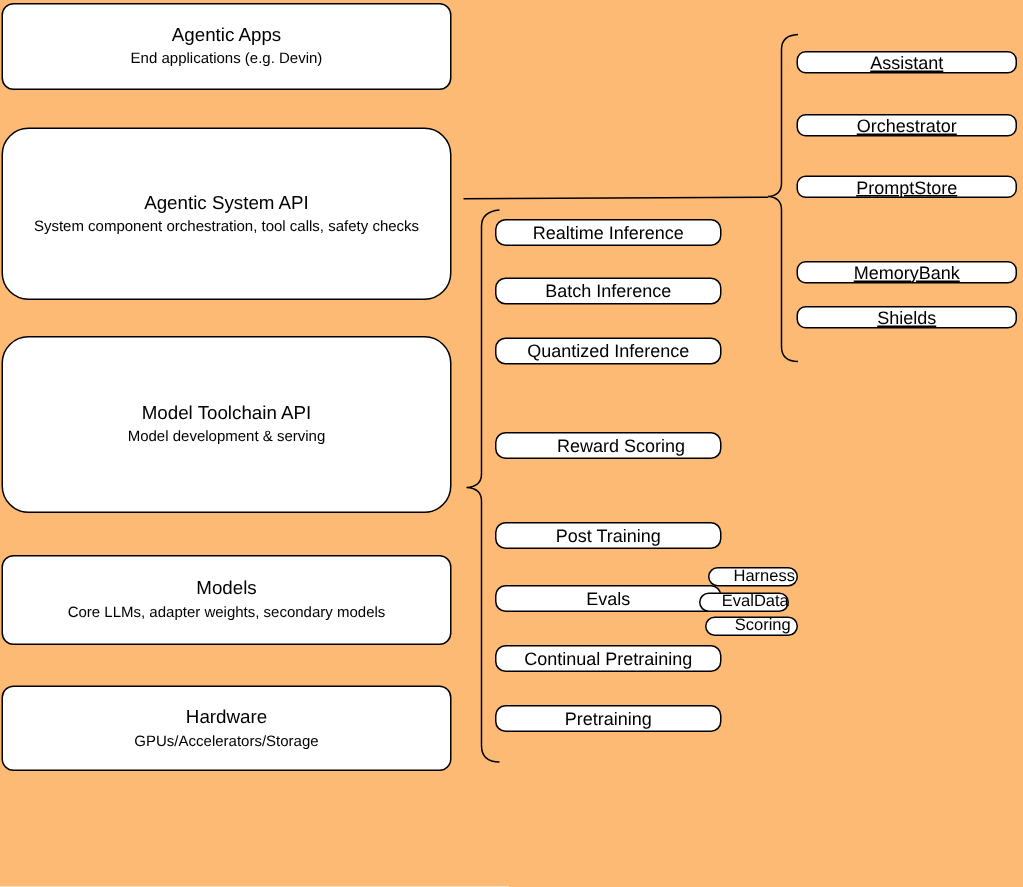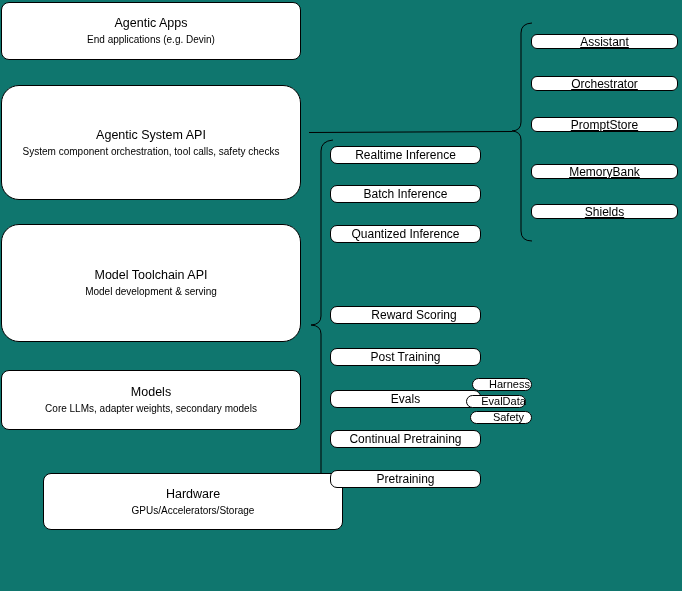--- a/index.html
+++ b/index.html
@@ -1,20 +1,20 @@
 <!DOCTYPE html>
 <html><head>
 <meta charset="utf-8">
 <style>
   html, body { margin: 0; padding: 0; background: #ffffff; }
   .canvas {
     position: relative;
     width: 682px;
     height: 591px;
-    background: #0f766e;
+    background: #fdba74;
     font-family: "Liberation Sans", "DejaVu Sans", sans-serif;
     color: #000000;
     overflow: hidden;
   }
   .box {
     position: absolute;
     box-sizing: border-box;
     background: #ffffff;
     border: 1px solid #000000;
     display: flex;
@@ -88,38 +88,38 @@
   <div class="box stack-box big-radius" style="top:224px; height:118px;">
     <div class="title">Model Toolchain API</div>
     <div class="subtitle">Model development &amp; serving</div>
   </div>
 
   <div class="box stack-box" style="top:370px; height:60px;">
     <div class="title">Models</div>
     <div class="subtitle">Core LLMs, adapter weights, secondary models</div>
   </div>
 
-  <div class="box stack-box" style="top:473px; height:57px;margin-left:42px;">
+  <div class="box stack-box" style="top:457px; height:57px;">
     <div class="title">Hardware</div>
     <div class="subtitle">GPUs/Accelerators/Storage</div>
   </div>
 
 
   <div class="box mid-box" style="top:146px;">Realtime Inference</div>
   <div class="box mid-box" style="top:185px;">Batch Inference</div>
   <div class="box mid-box" style="top:225px;">Quantized Inference</div>
-  <div class="box mid-box" style="top:306px;padding-left:17px;">Reward Scoring</div>
+  <div class="box mid-box" style="top:288px;padding-left:17px;">Reward Scoring</div>
   <div class="box mid-box" style="top:348px;">Post Training</div>
   <div class="box mid-box" style="top:390px;">Evals</div>
   <div class="box mid-box" style="top:430px;">Continual Pretraining</div>
   <div class="box mid-box" style="top:470px;">Pretraining</div>
 
   <div class="pill" style="left:472px; top:378px; width:60px; height:13px;">Harness</div>
   <div class="pill" style="left:466px; top:395px; width:60px; height:13px;">EvalData</div>
-  <div class="pill" style="left:470px; top:411px; width:62px; height:13px;">Safety</div>
+  <div class="pill" style="left:470px; top:411px; width:62px; height:13px;">Scoring</div>
 
   <div class="box right-box" style="top:34px;">Assistant</div>
   <div class="box right-box" style="top:76px;">Orchestrator</div>
   <div class="box right-box" style="top:117px;">PromptStore</div>
-  <div class="box right-box" style="top:164px;text-align:center;">MemoryBank</div>
+  <div class="box right-box" style="top:174px;text-align:center;">MemoryBank</div>
   <div class="box right-box" style="top:204px;">Shields</div>
 
 </div>
 
 </body></html>

